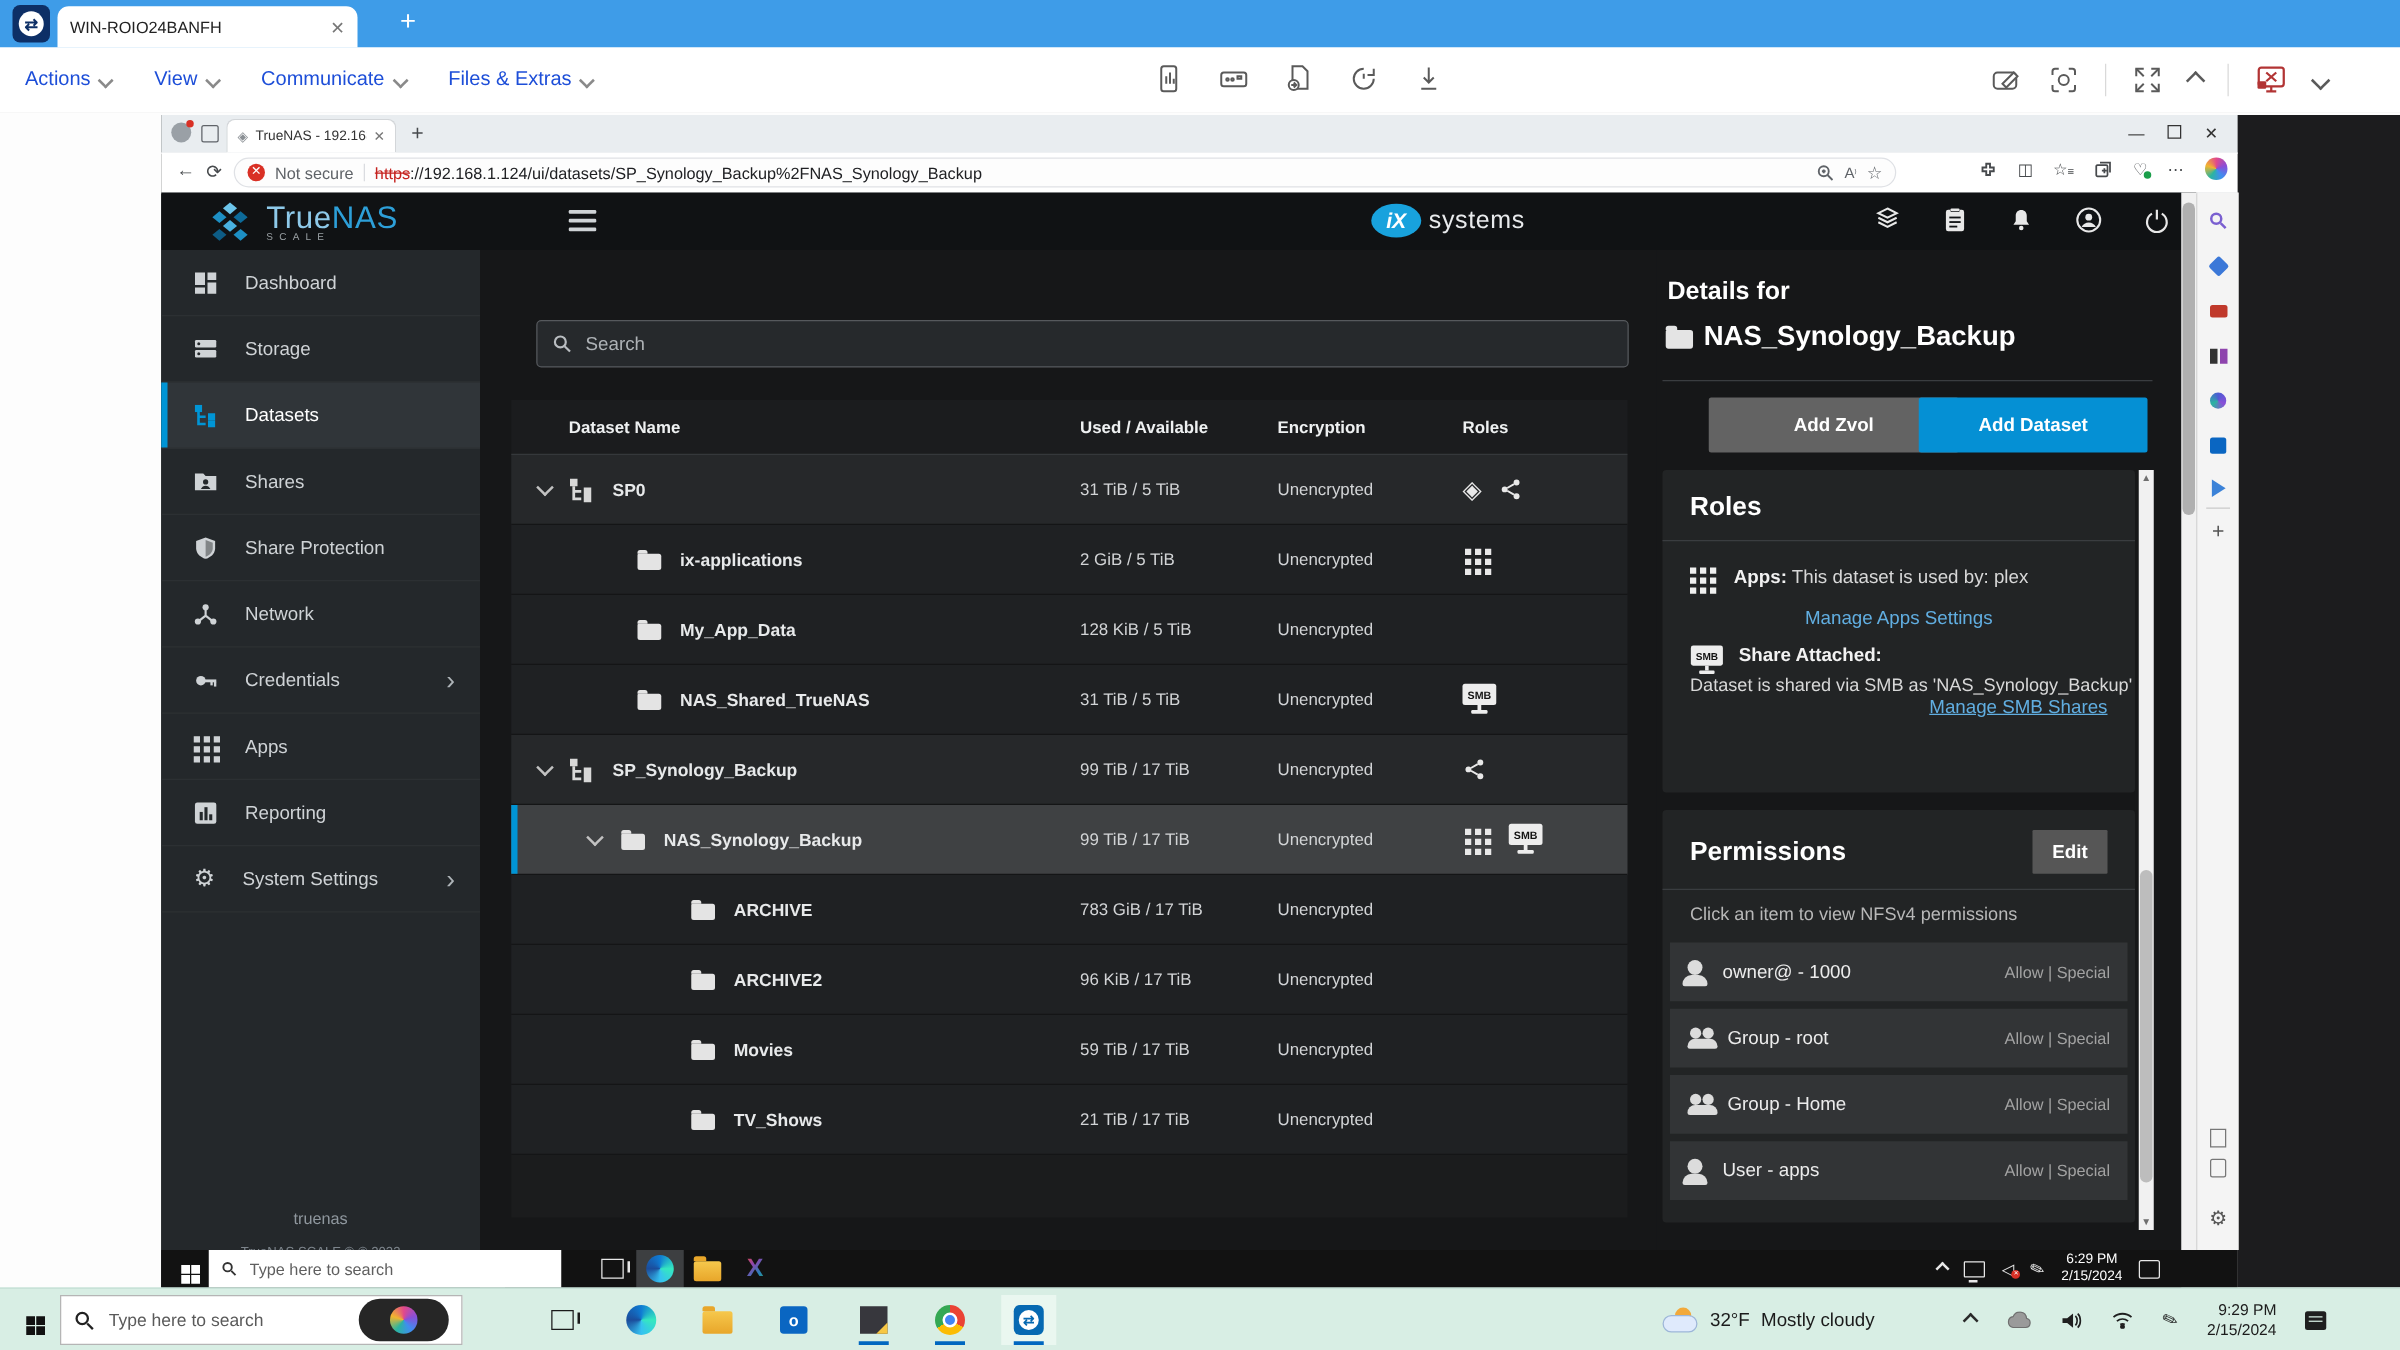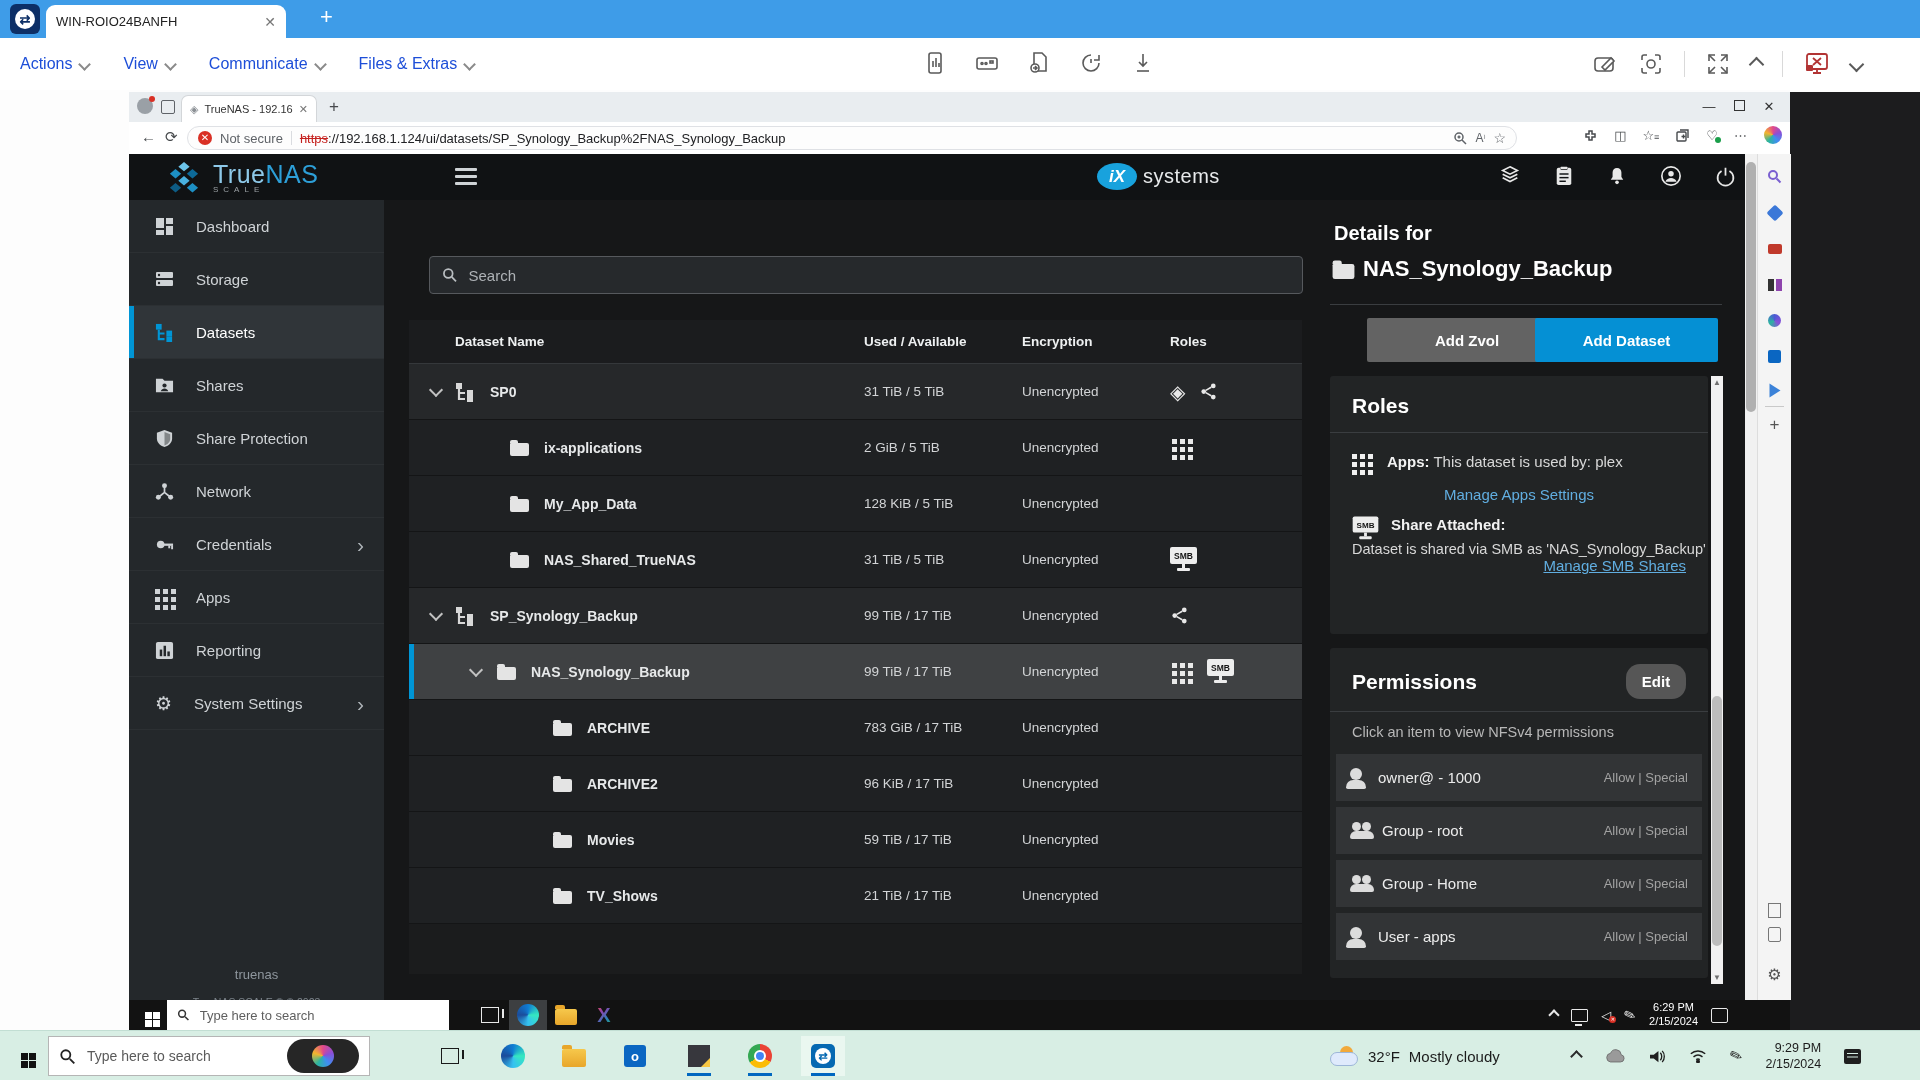--- a/index.html
+++ b/index.html
@@ -652,21 +652,21 @@
             </span>
           <b style="font-size:15px;color:#f2f2f2;">Share Attached:</b>
         </div>
         <div style="font-size:14.5px;color:#d8d8d8;margin-top:8px;white-space:nowrap;">Dataset is shared via SMB as 'NAS_Synology_Backup'</div>
         <div style="text-align:right;"><span class="ln" style="text-decoration:underline;">Manage SMB Shares</span></div>
       </div>
 
       <div class="card" style="top:448px;height:330px;padding:16px 0 0 0;">
         <div class="flex" style="padding:0 22px;justify-content:space-between;">
           <span class="title">Permissions</span>
-          <span class="btn" style="width:60px;height:35px;background:#565656;border-radius:14px;">
+          <span class="btn" style="width:60px;height:35px;background:#565656;border-radius:1px;">
               <span>Edit</span>
             </span>
         </div>
         <div class="dt-divider" style="margin:12px 0;"></div>
         <div style="font-size:14.5px;color:#b8b8b8;padding:0 22px;margin-bottom:14px;">Click an item to view NFSv4 permissions</div>
 
         <div class="perm-row">
           <span class="p-user"></span>
           <span class="pl">owner@ - 1000</span>
           <span class="pv">Allow | Special</span>

